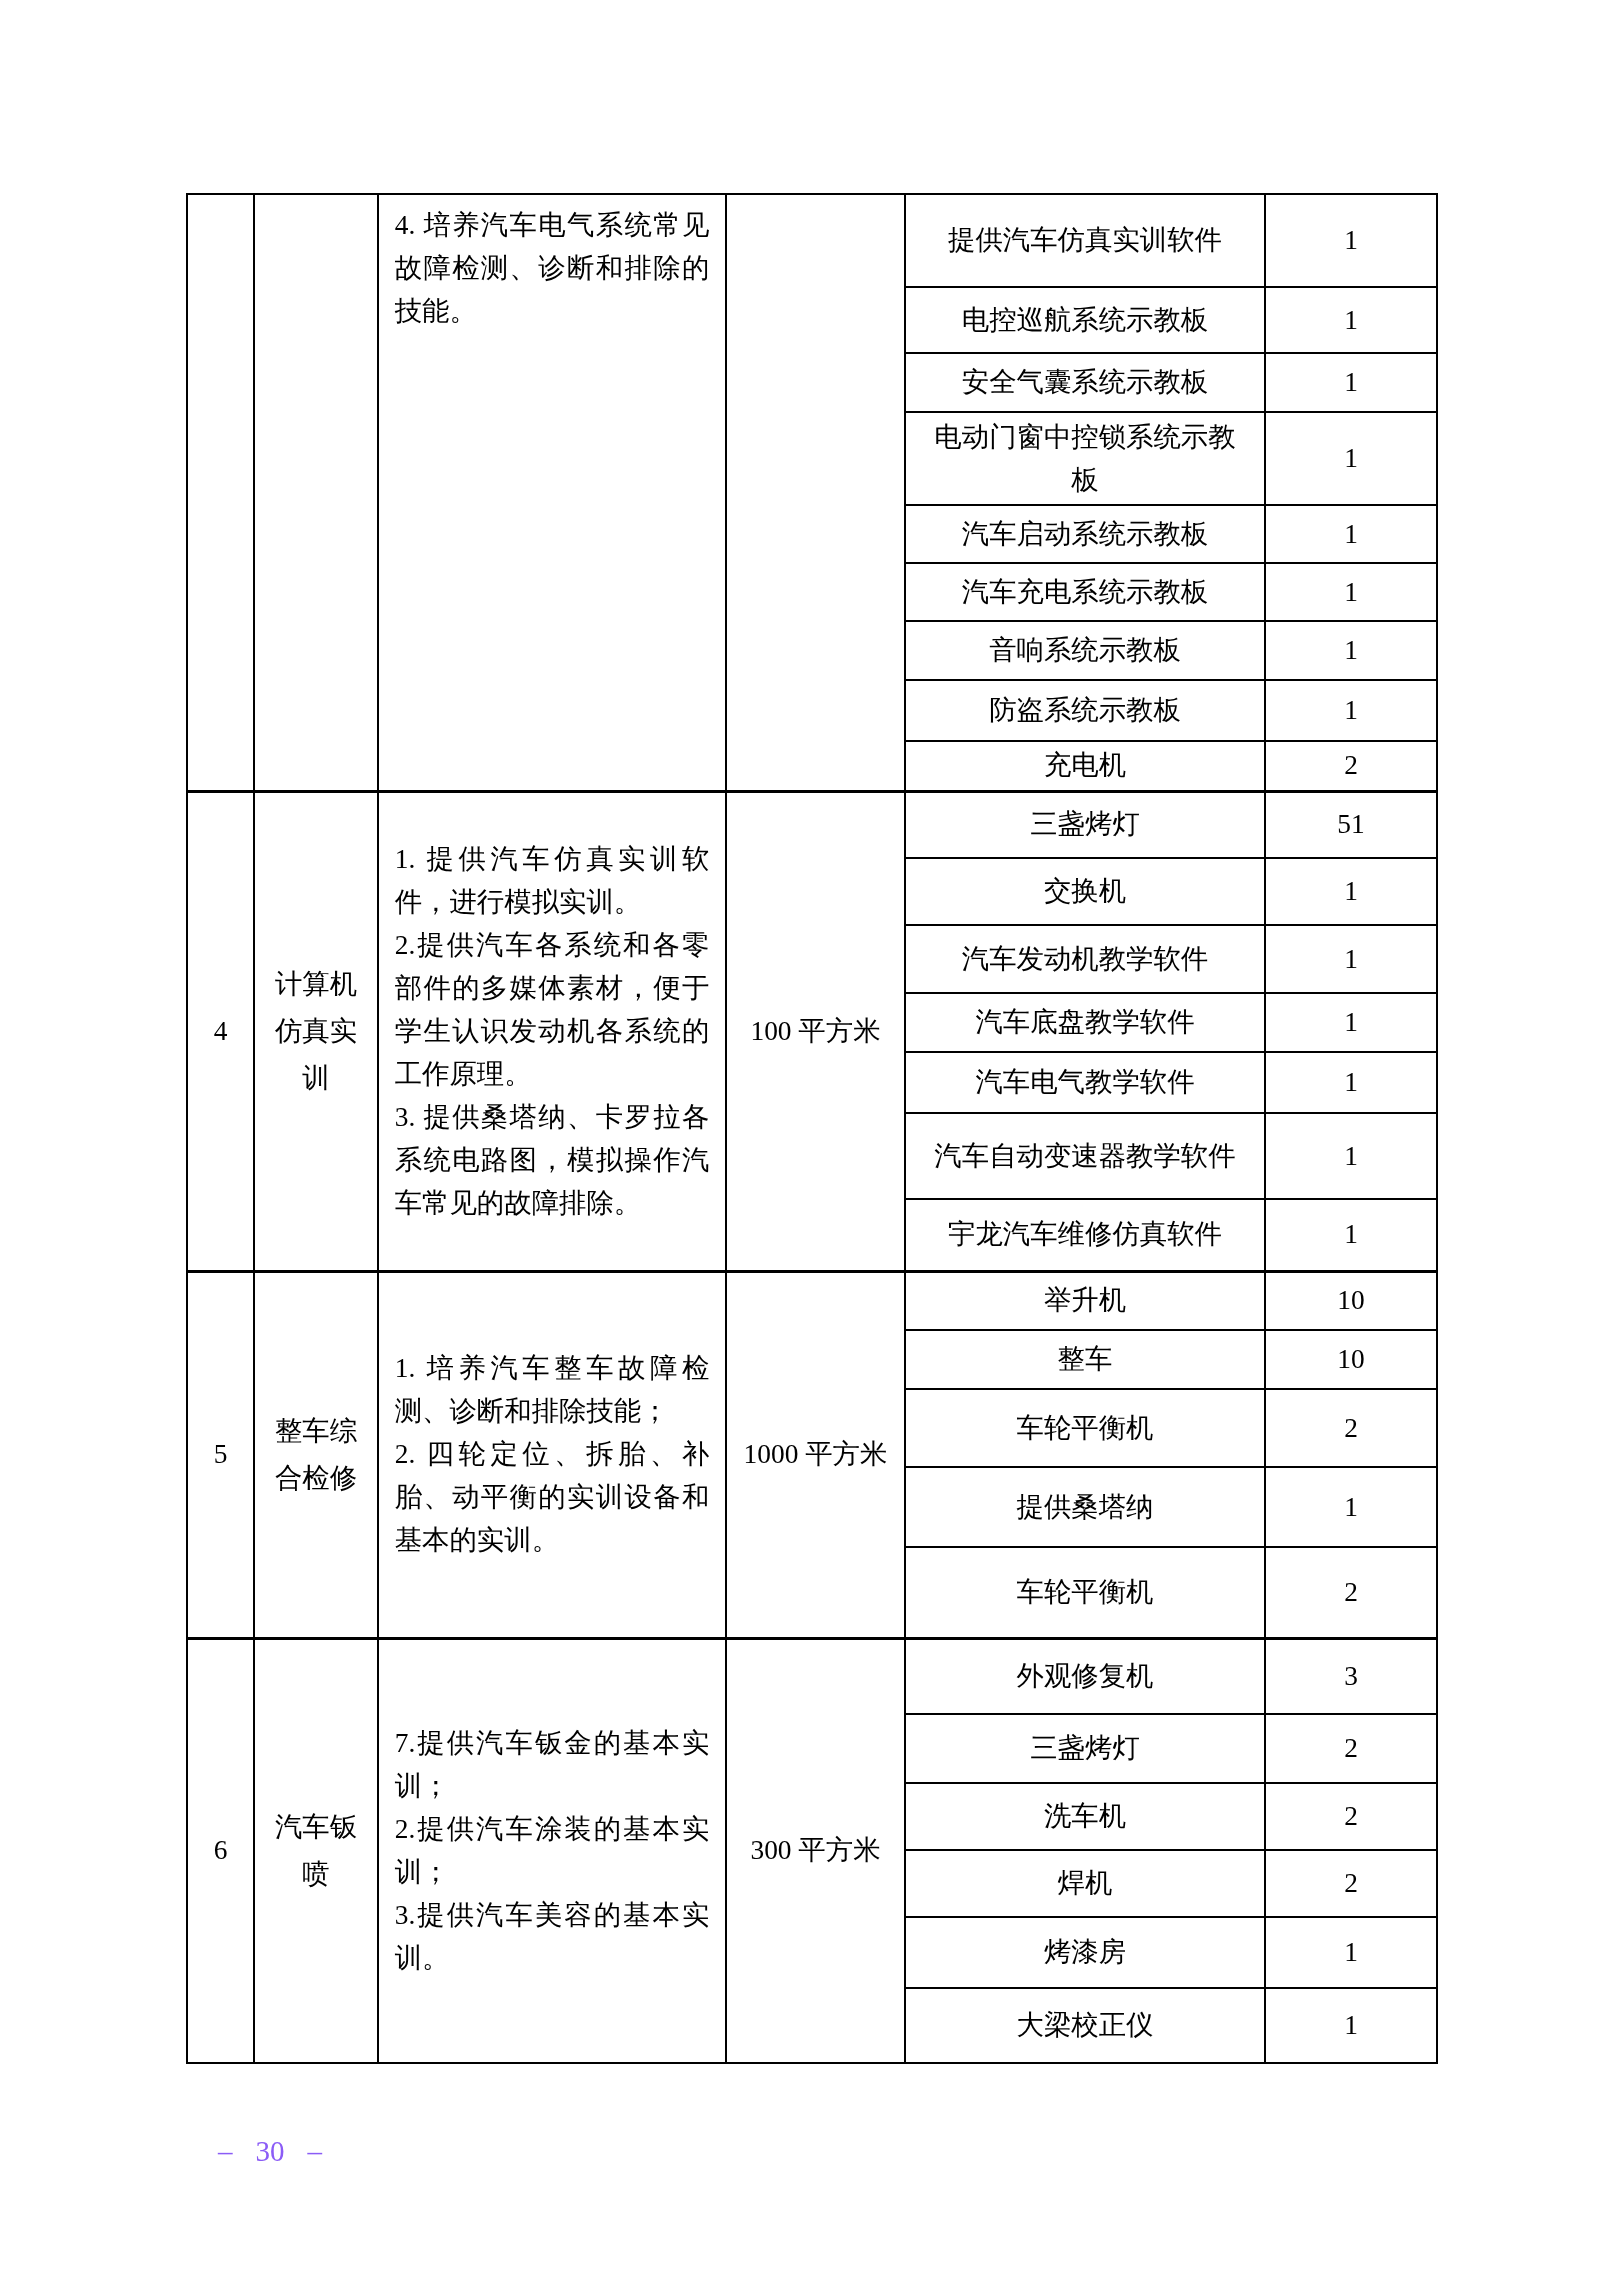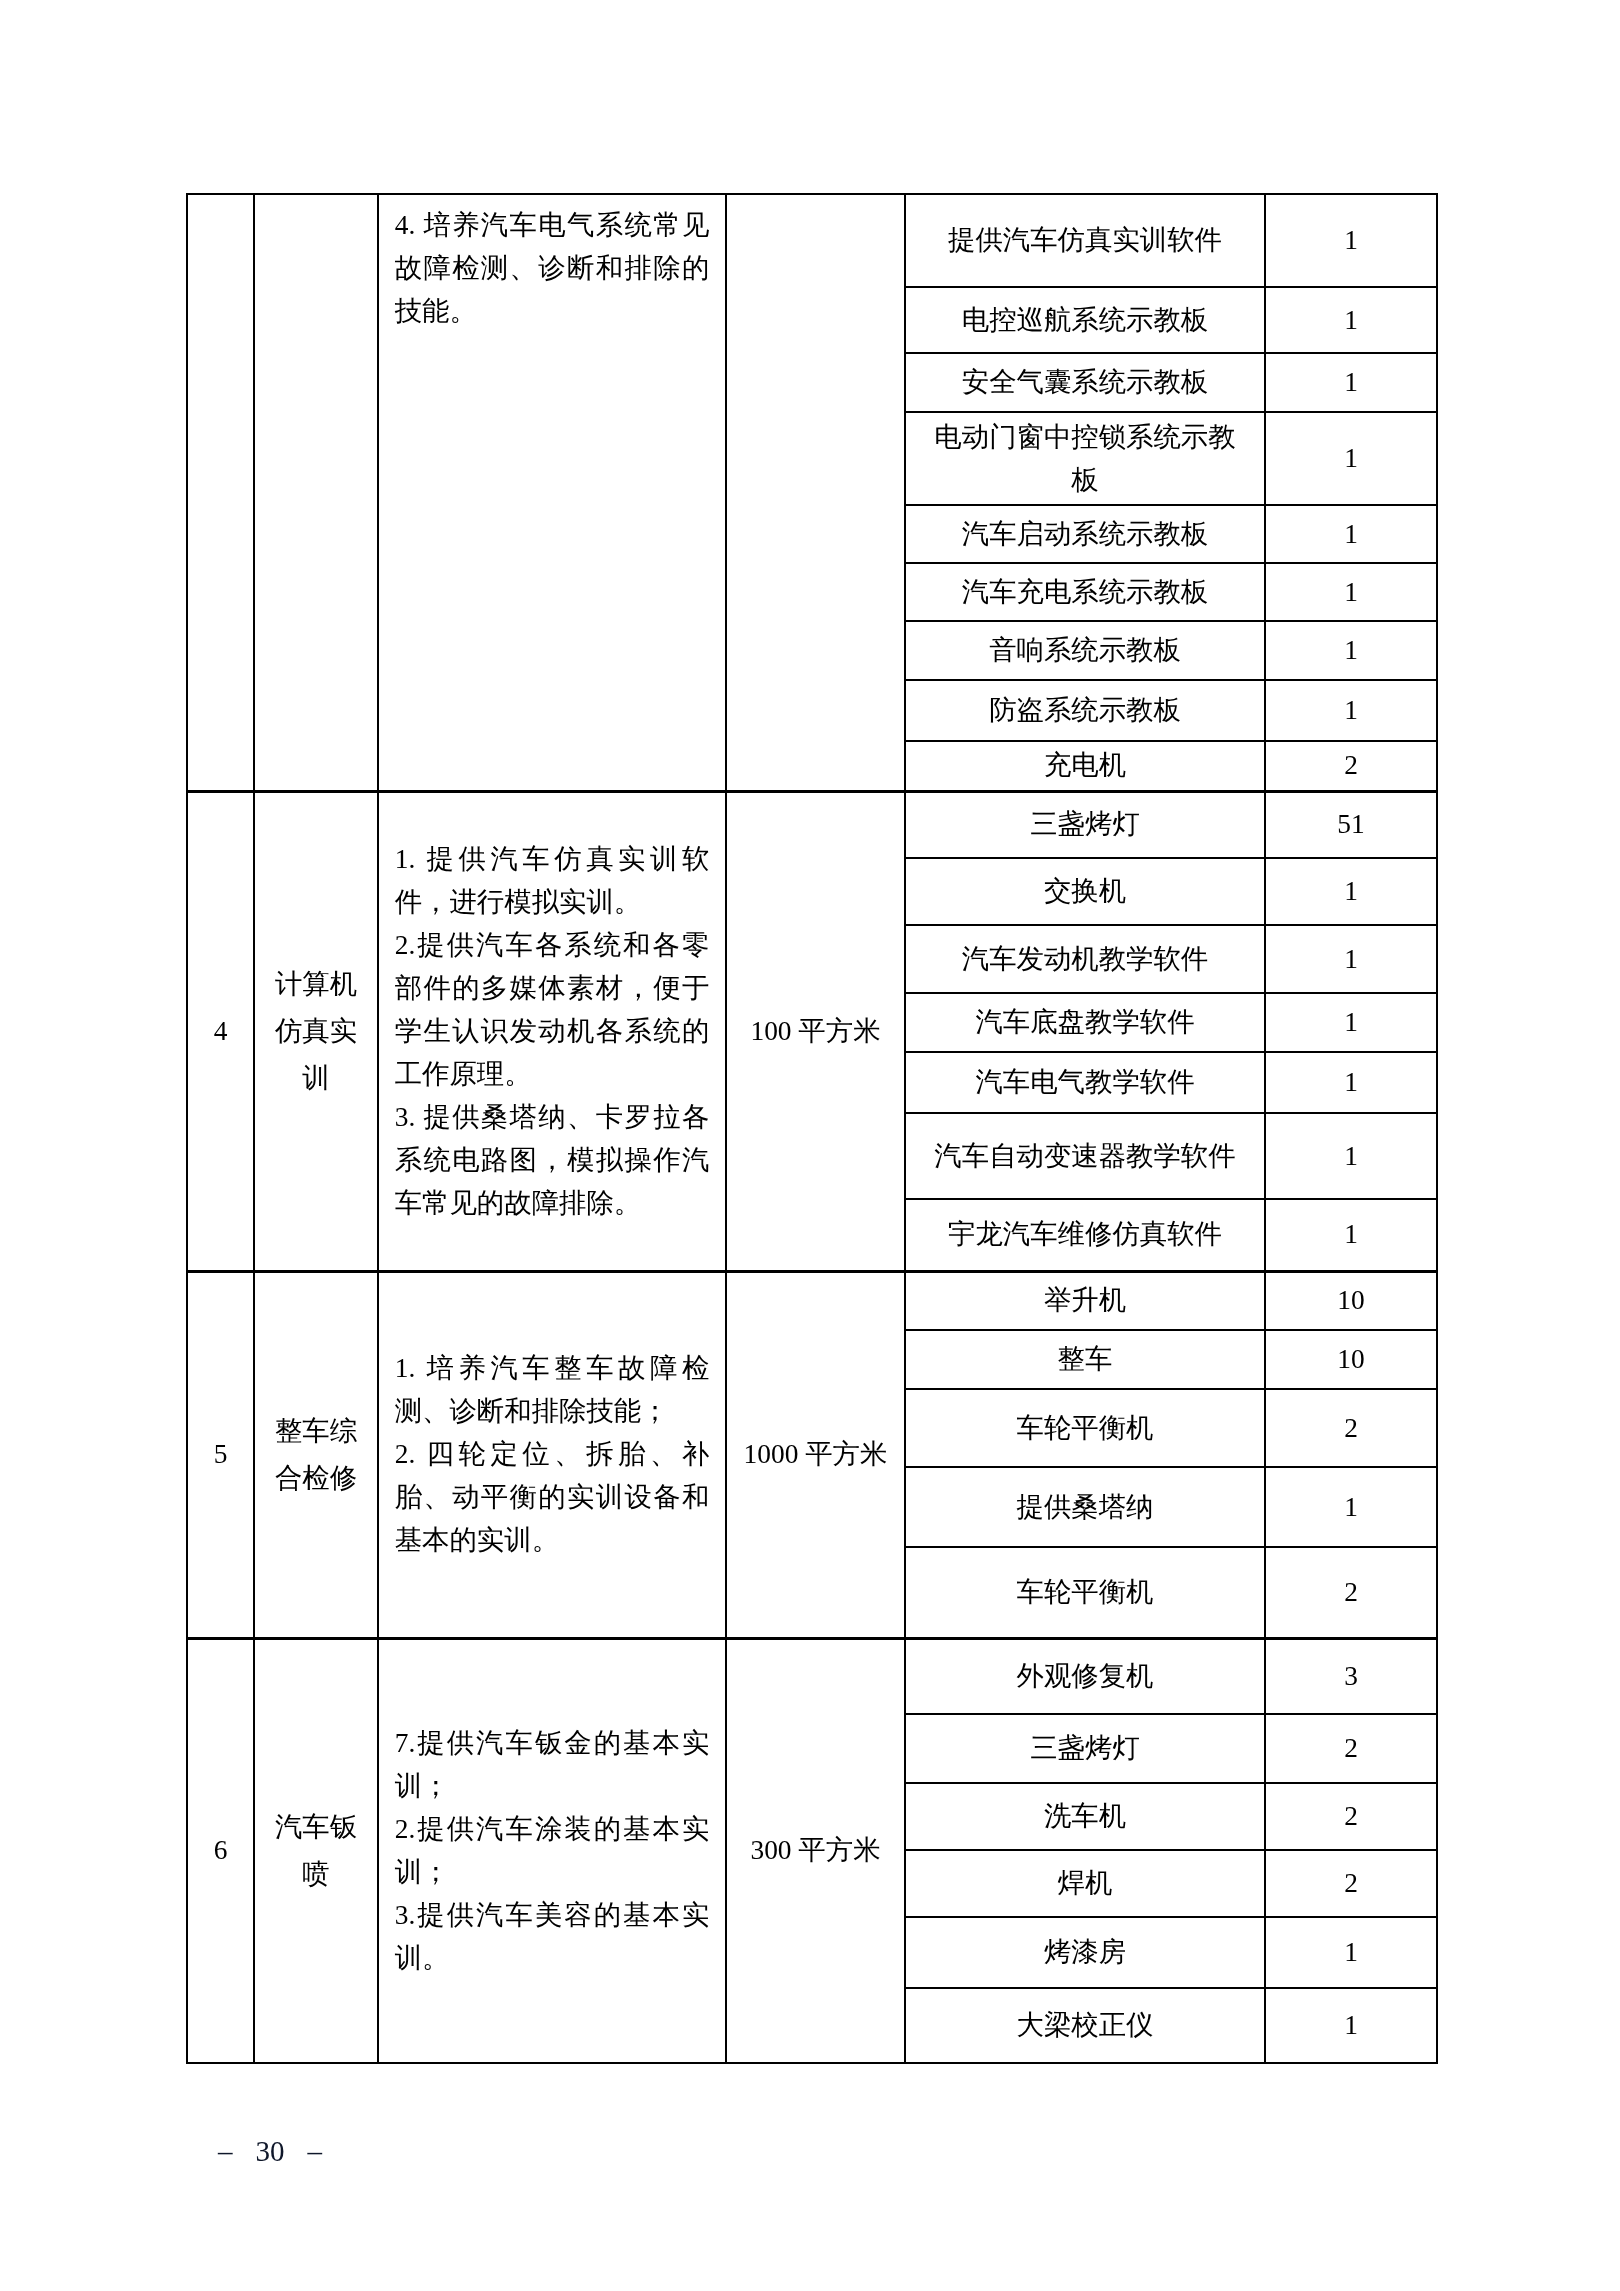--- a/index.html
+++ b/index.html
@@ -21,21 +21,21 @@
   tr.sec-start td{border-top:3.9px solid #000}
   td.desc{
     text-align:justify;vertical-align:middle;
     padding:0 15.7px;white-space:pre-line;line-height:43px;
   }
   td.desc.top{vertical-align:top;padding-top:9px}
   td.room-name{white-space:pre-line;line-height:47px}
   td.equip-name{padding:0 27.4px}
   .page-footer{
     position:absolute;left:218px;top:2135px;
-    font-size:29px;word-spacing:15.7px;color:#0f172a;
+    font-size:29px;word-spacing:15.7px;color:#8b5cf6;
   }
 </style>
 </head>
 <body>
 
 <table class="equip">
   <colgroup>
     <col style="width:67px">
       <col style="width:124px">
       <col style="width:348px">

